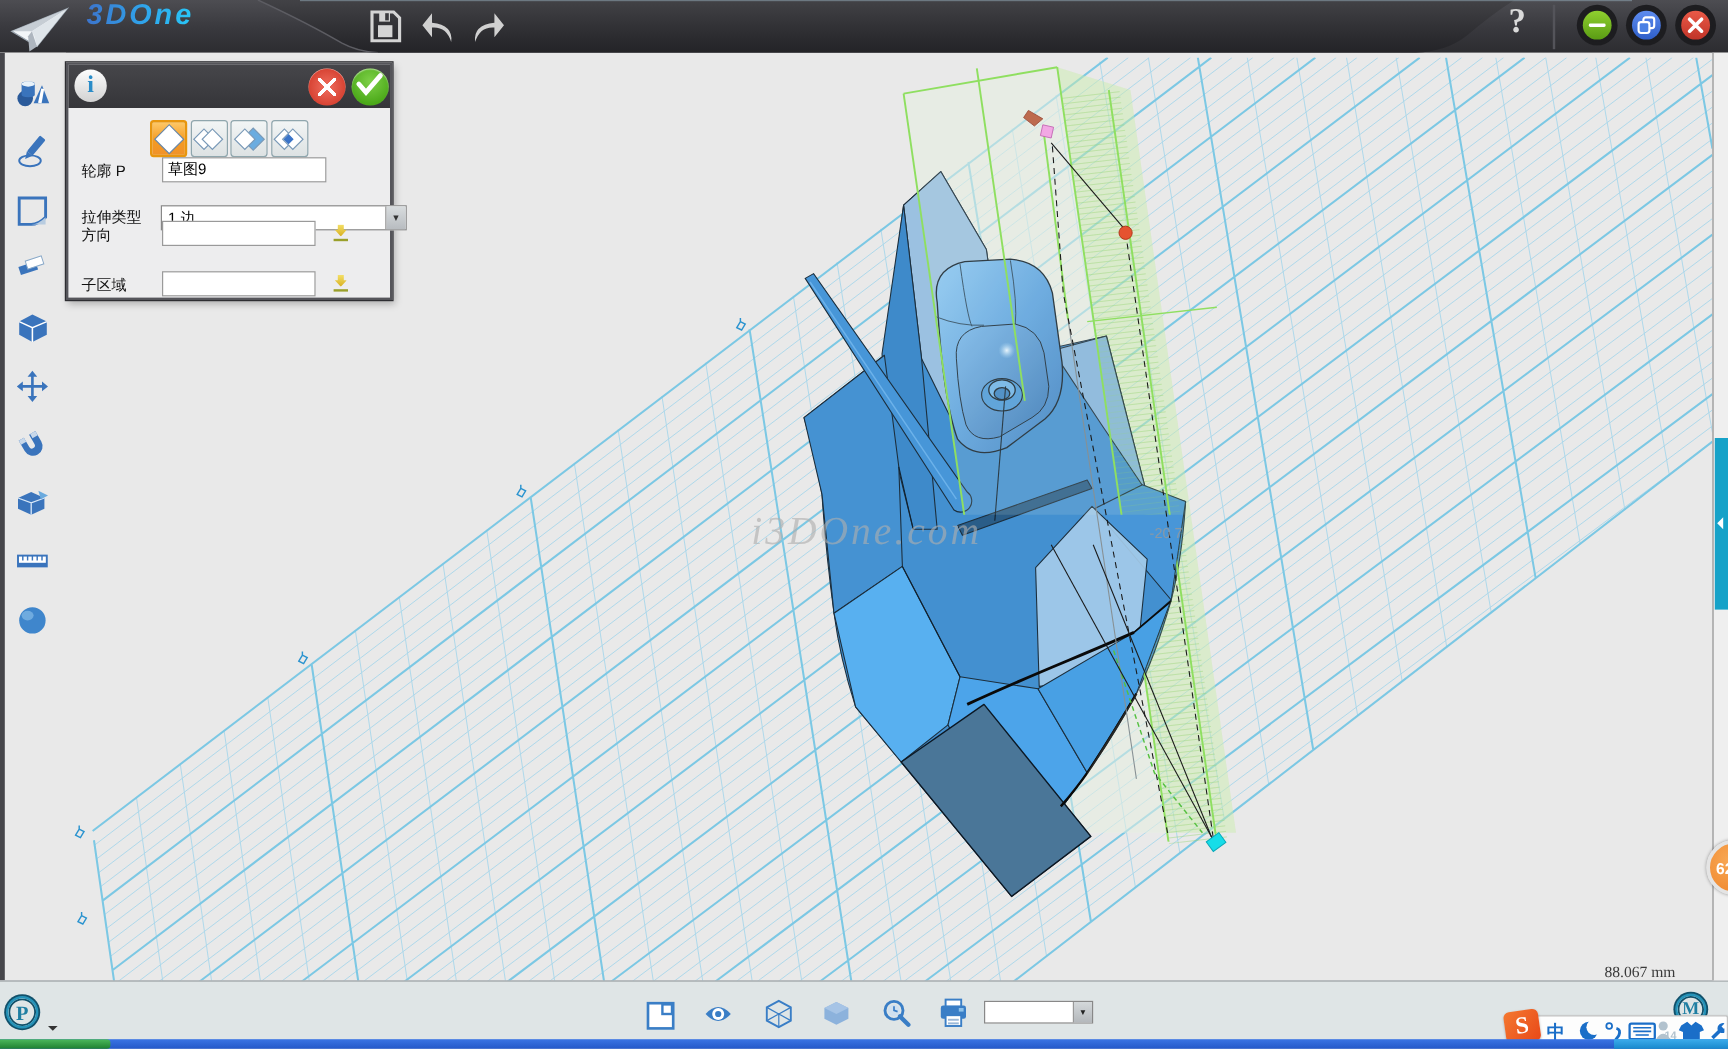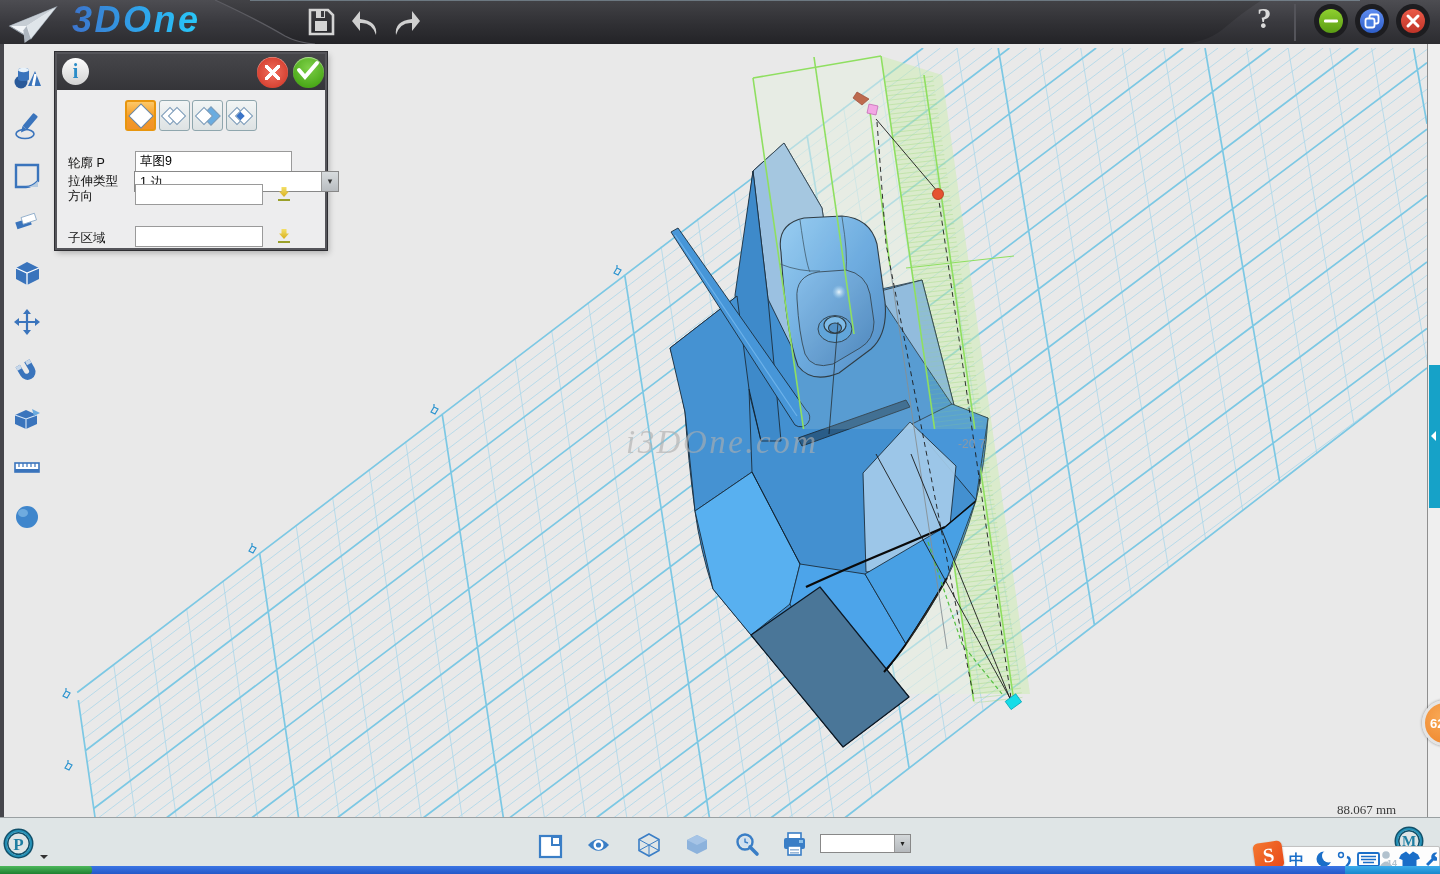--- a/index.html
+++ b/index.html
@@ -1,18 +1,18 @@
 <!DOCTYPE html>
 <html><head><meta charset="utf-8"><style>
 *{margin:0;padding:0;box-sizing:border-box}
 html,body{width:1440px;height:874px;overflow:hidden;font-family:"Liberation Sans",sans-serif;background:#e9e9e9}
 .topbar{position:absolute;left:0;top:0;width:1440px;height:44px}
 .swoosh{position:absolute;left:0;top:0}
 .plane{position:absolute;left:6px;top:3px}
-.logotext{position:absolute;left:72px;top:-1px;font-size:36px;font-weight:bold;font-style:italic;letter-spacing:2.5px;
+.logotext{position:absolute;left:72px;top:-1px;font-size:24px;font-weight:bold;font-style:italic;letter-spacing:2.5px;
  background:linear-gradient(90deg,#3c74cc,#2fa6ec 55%,#28c8f8);-webkit-background-clip:text;background-clip:text;color:transparent;}
 .tico{position:absolute;top:7px}
 .title{position:absolute;left:570px;top:12px;width:300px;text-align:center;color:#f2f2f2;font-size:15px}
 .help{position:absolute;left:1257px;top:2px;font-size:29px;font-weight:bold;color:#dadada;font-family:"Liberation Serif",serif}
 .vsep{position:absolute;left:1294px;top:4px;width:2px;height:37px;background:#54545a}
 .winbtn{position:absolute;top:7px;width:28px;height:28px;border-radius:50%;background:#1d1d20;box-shadow:0 0 0 3px #1d1d20,0 2px 1px rgba(255,255,255,0.25)}
 .leftstrip{position:absolute;left:0;top:44px;width:55px;height:773px;background:#e9e9e9;border-left:4px solid #46464b}
 .canvas{position:absolute;left:55px;top:48px;width:1372px;height:773px}
 .rightstrip{position:absolute;left:1427px;top:44px;width:13px;height:773px;background:#efefef;border-left:1px solid #8f8f8f}
 .cytab{position:absolute;left:1px;top:321px;width:12px;height:143px;background:#16a2c8}
@@ -615,23 +615,23 @@
           </svg>
         </div>
    <div class="dbtn">
           <svg width="28" height="28">
             <rect x="4" y="8" width="12" height="12" transform="rotate(45 10 14)" fill="#fff" stroke="#7a9ab8" stroke-width="1"></rect>
             <rect x="11" y="8" width="12" height="12" transform="rotate(45 17 14)" fill="#fff" stroke="#7a9ab8" stroke-width="1"></rect>
             <rect x="11.0" y="11.5" width="5.0" height="5.0" transform="rotate(45 13.5 14)" fill="#3a74c8" stroke="#3a74c8" stroke-width="1"></rect>
           </svg>
         </div>
   </div>
-  <div class="drow" style="top:97px">
+  <div class="drow" style="top:77px">
         <span class="dlab">轮廓  P</span>
-        <input class="dinp" style="width: 157px;" value="草图9">
+        <input class="dinp" style="width: 137px;" value="草图9">
       </div>
   <div class="drow" style="top:115px">
         <span class="dlab">拉伸类型</span>
     <span class="dsel"><span style="padding-left:5px">1  边</span><span class="dselbtn">▾</span></span>
       </div>
   <div class="drow" style="top:130px">
         <span class="dlab">方向</span>
         <input class="dinp" style="width: 128px;">
         <span class="arr"></span>
       </div>

